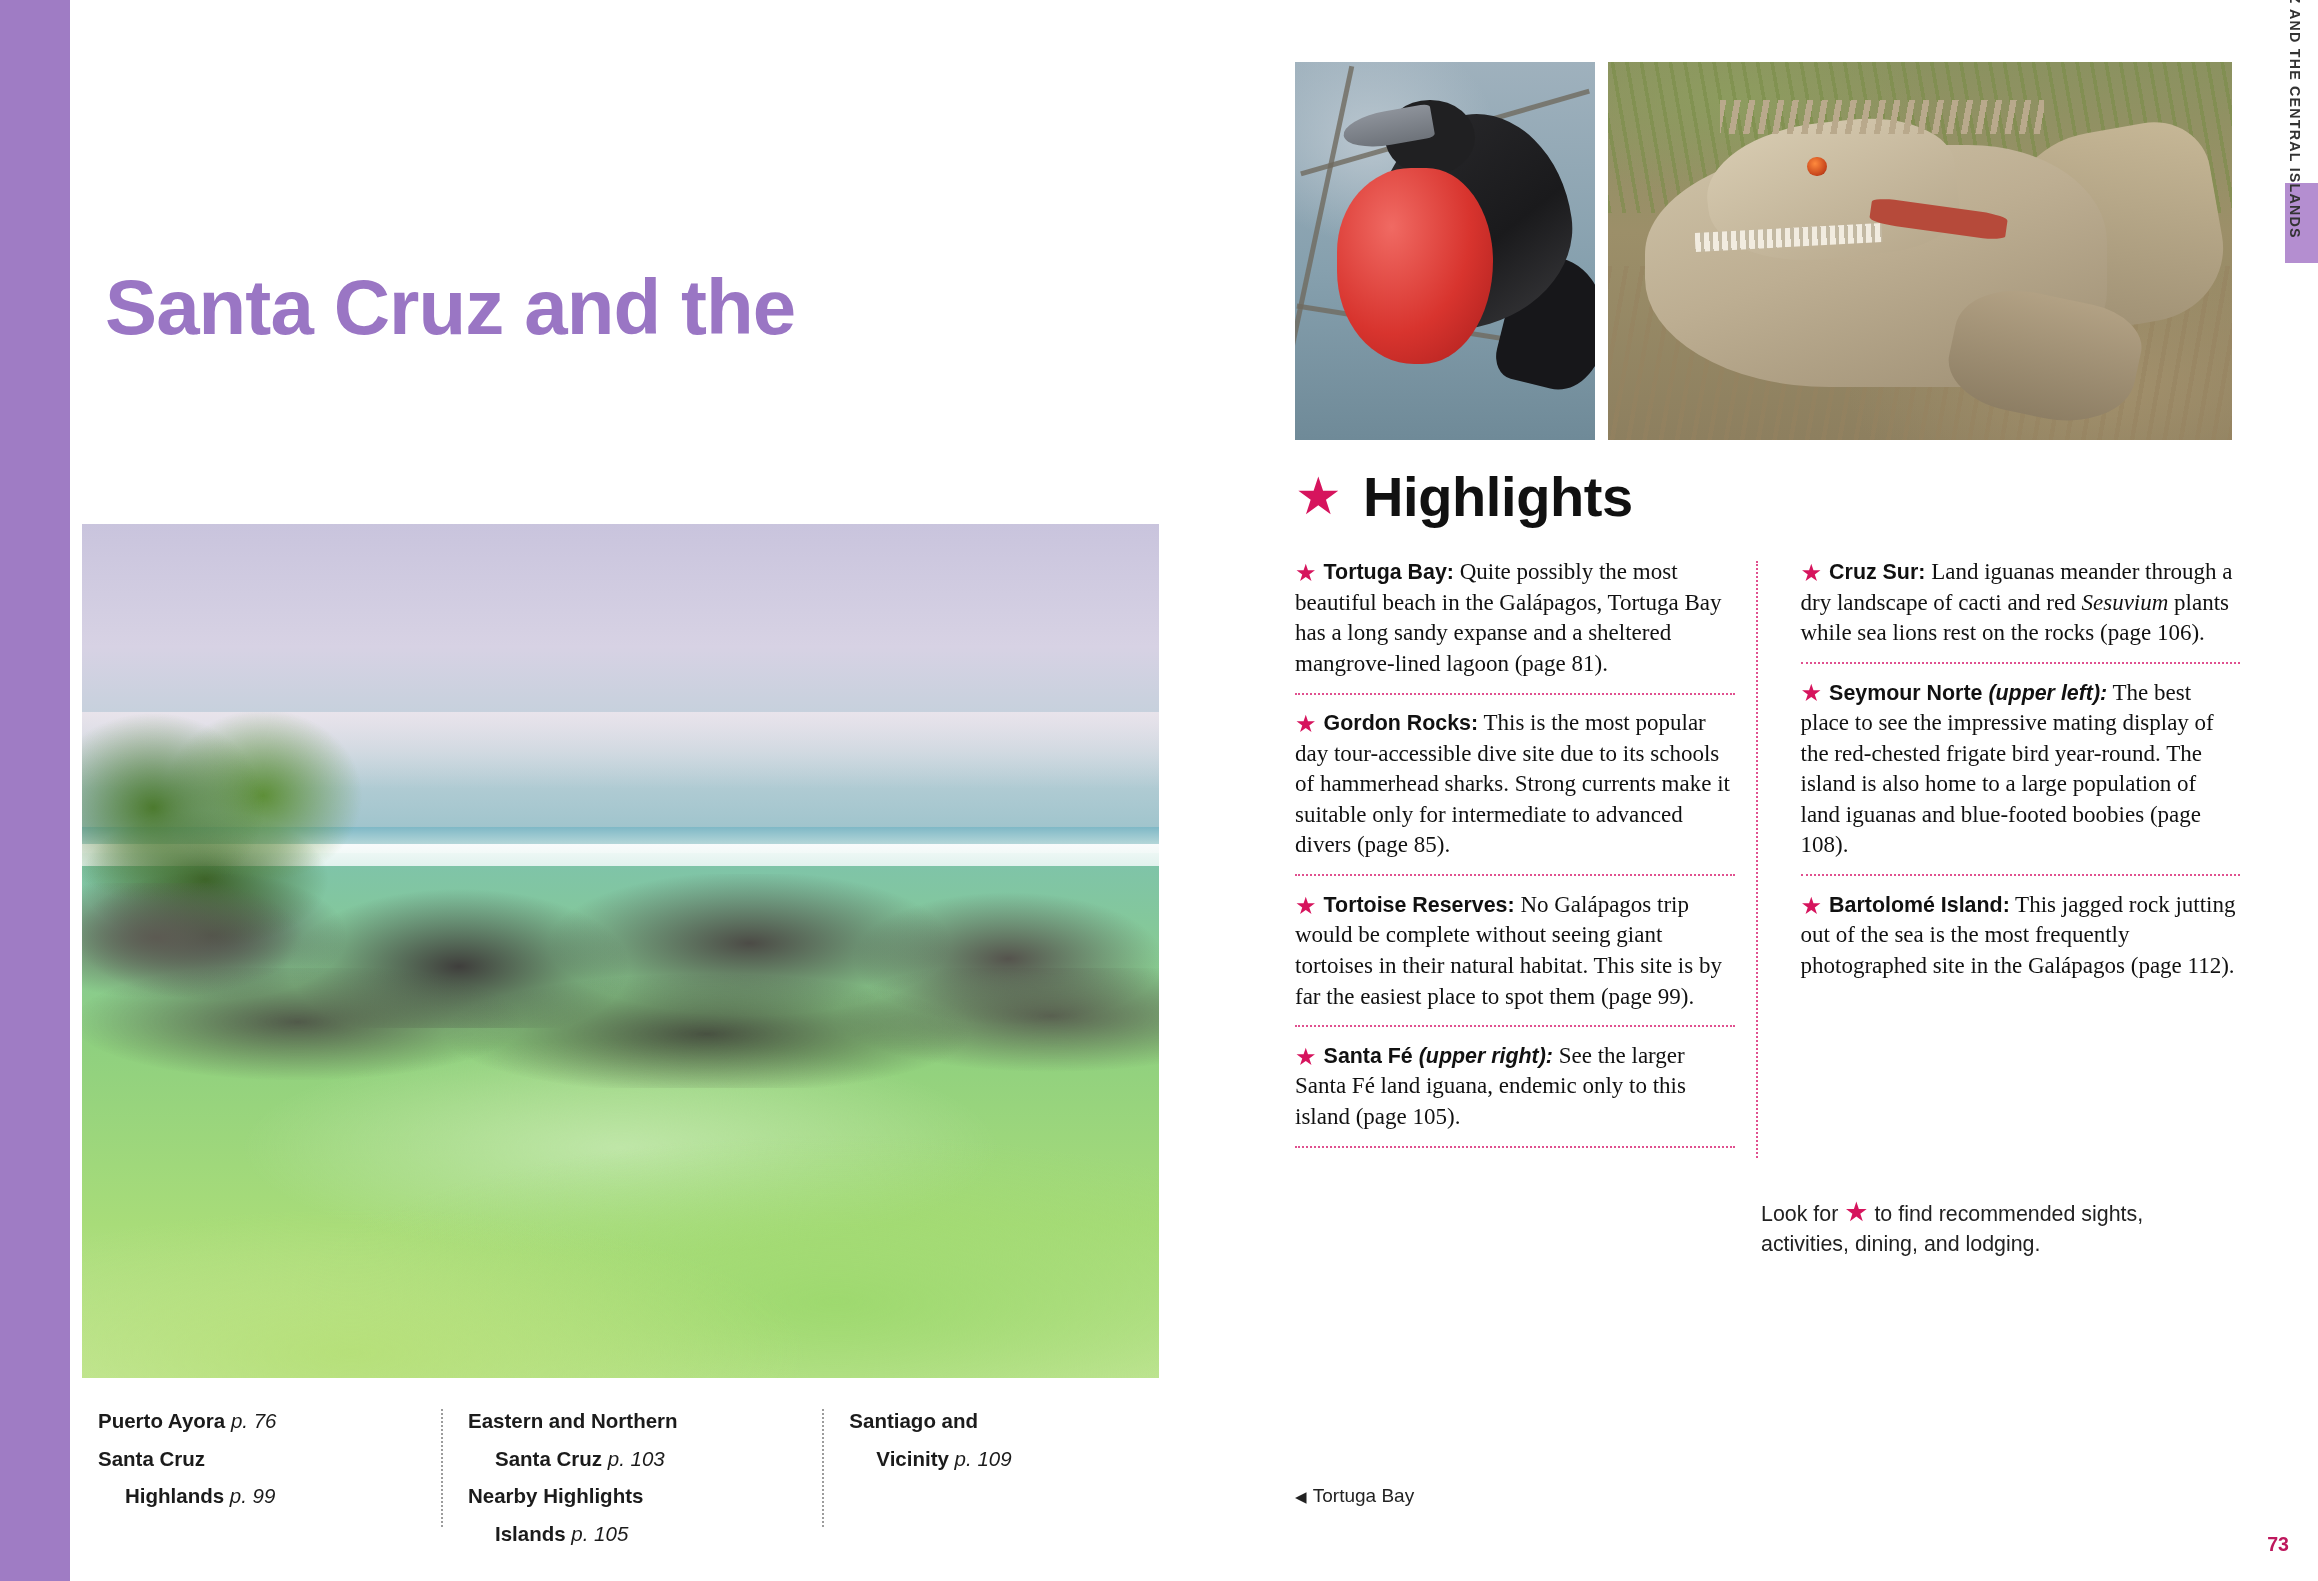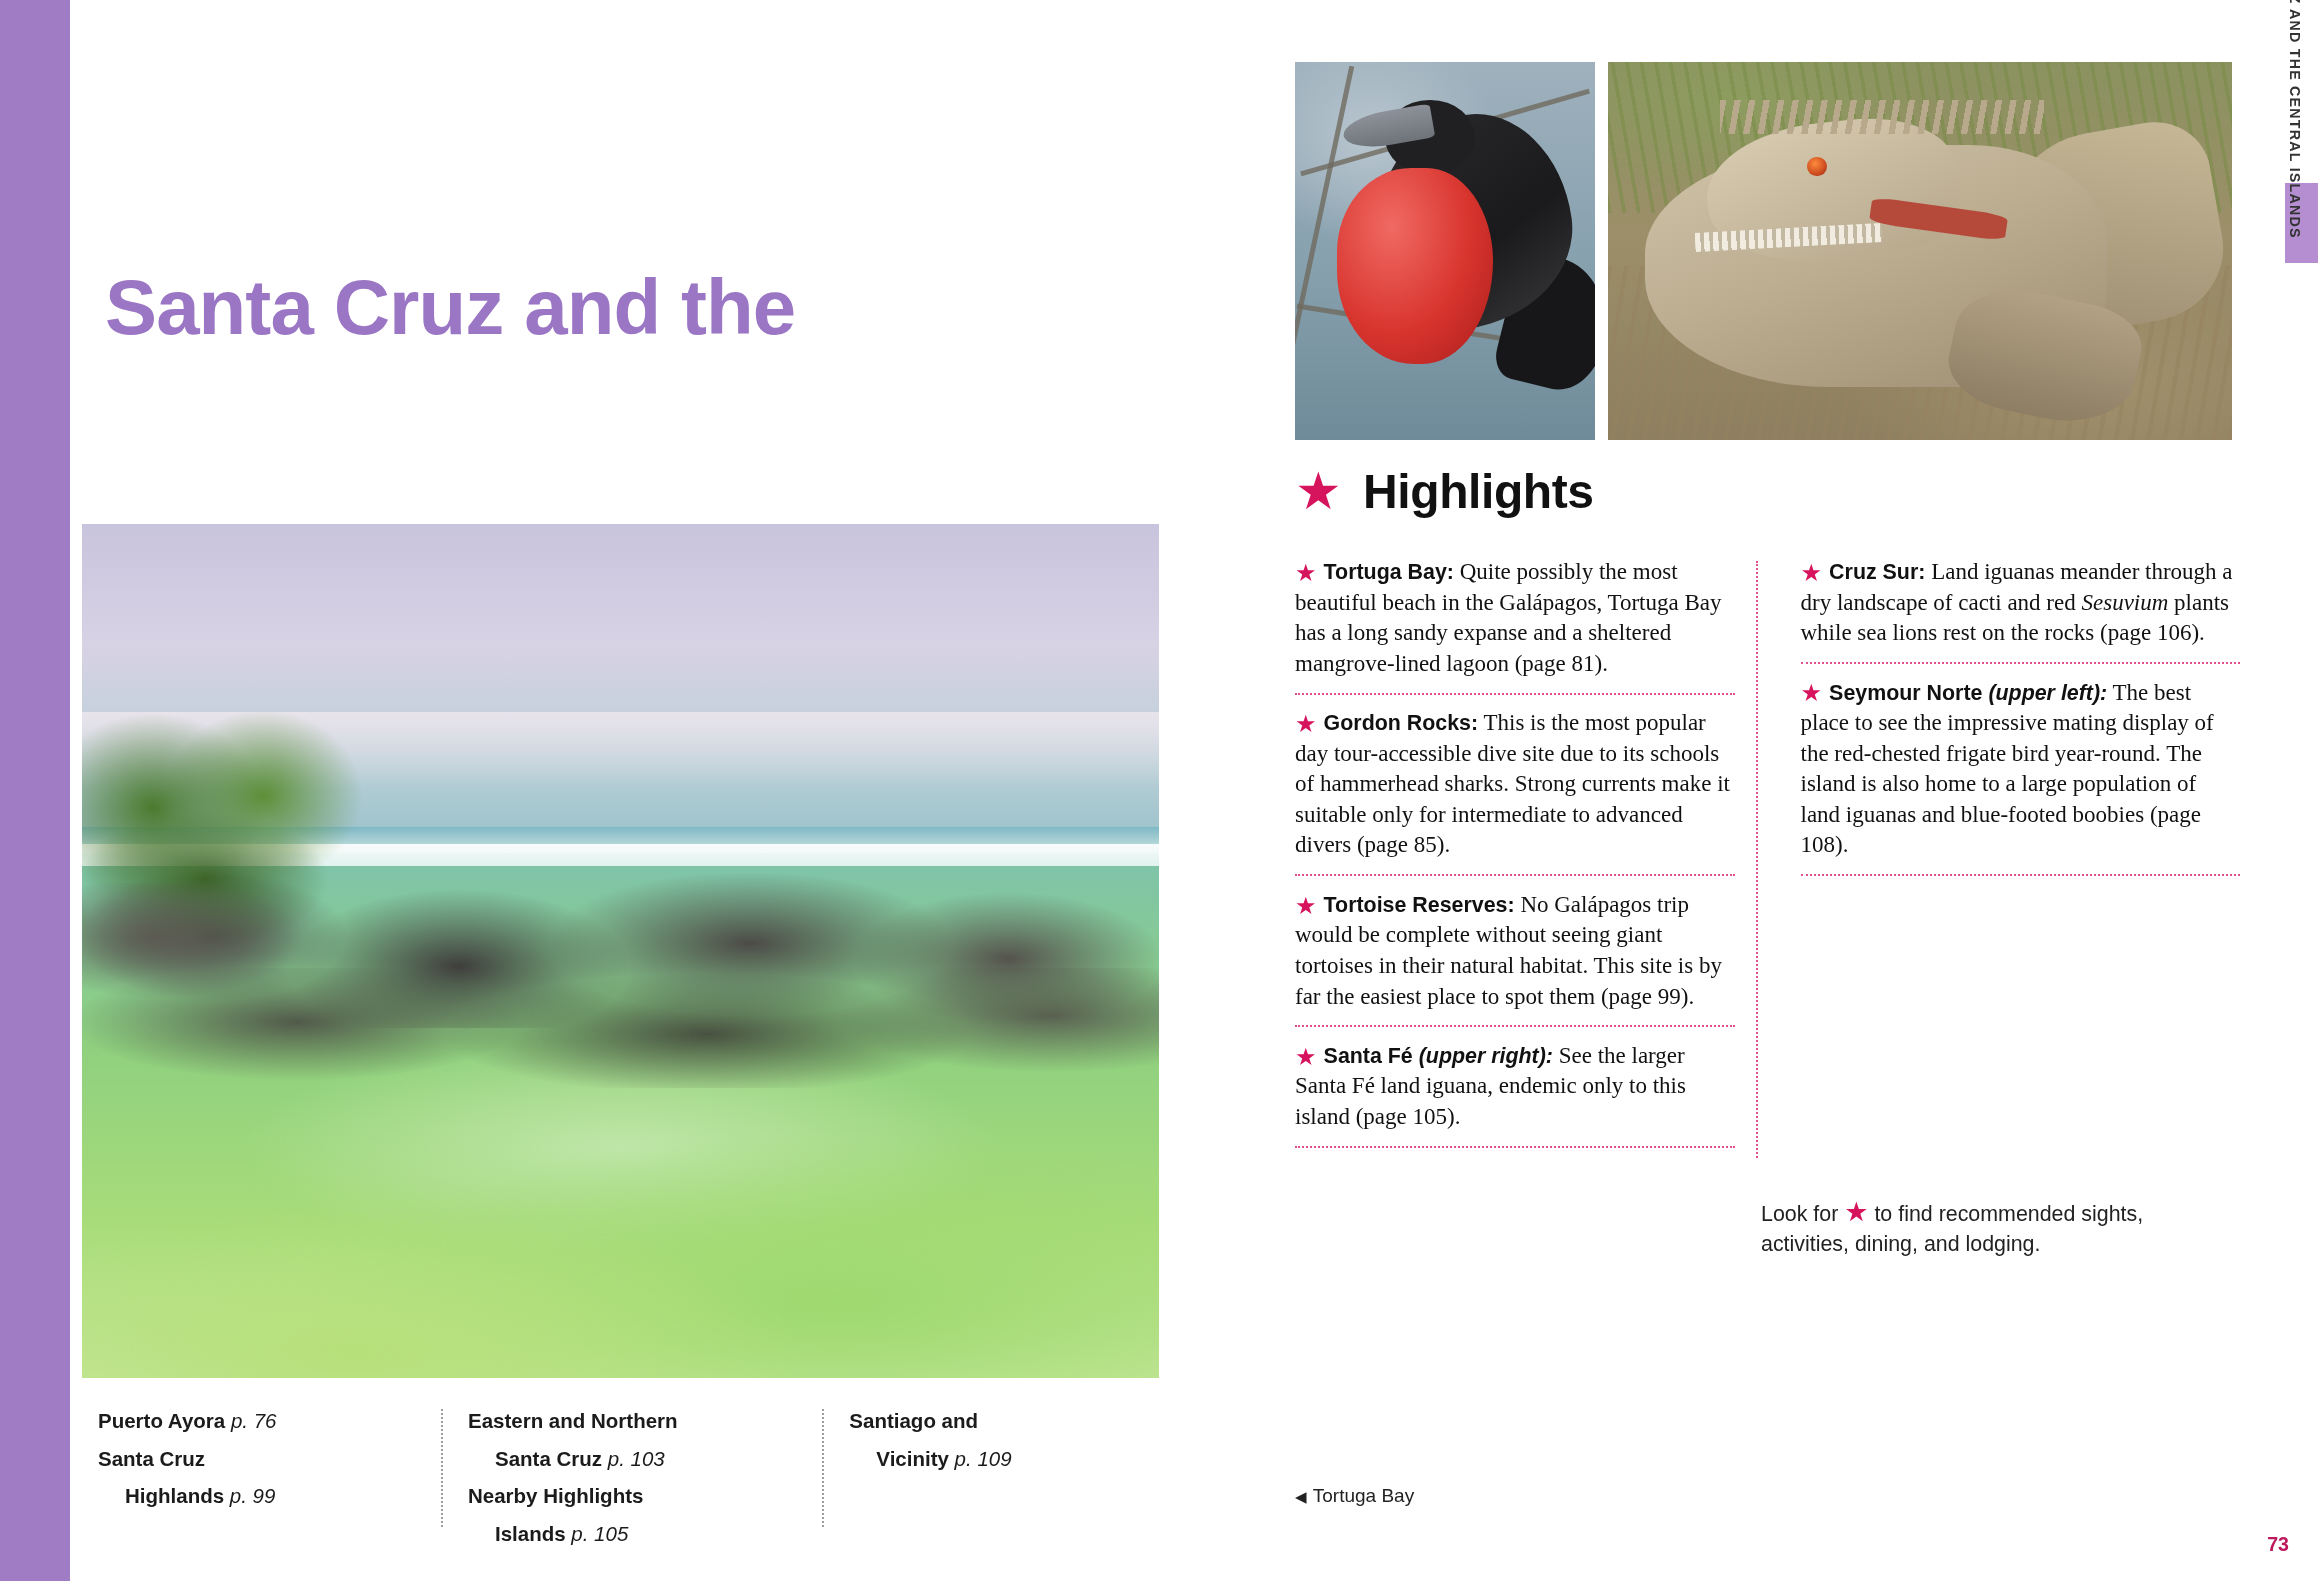--- a/index.html
+++ b/index.html
@@ -291,21 +291,21 @@
     position: absolute;
     left: 1295px;
     top: 464px;
     display: flex;
     align-items: center;
     gap: 21.4px;
   }
   .hl-head .title-txt {
     font-family: "Liberation Sans", sans-serif;
     font-weight: 700;
-    font-size: 48px;
+    font-size: 56px;
     color: #111;
     letter-spacing: -0.4px;
   }
   .star {
     display: inline-block;
     color: #d6145d;
     line-height: 1;
   }
   .star.big { font-size: 52px; }
   .star.sm  { font-size: 24px; }
@@ -495,20 +495,23 @@
     <div class="hl-col right">
 
       <div class="hl-item">
         <span class="star sm">★</span><span class="lead">Cruz Sur:</span><span> Land iguanas meander through a dry landscape of cacti and red </span><span class="it">Sesuvium</span><span> plants while sea lions rest on the rocks (page 106).</span>
       </div>
 
       <div class="hl-item">
         <span class="star sm">★</span><span class="lead">Seymour Norte</span><span class="lead it"> (upper left):</span><span> The best place to see the impressive mating display of the red-chested frigate bird year-round. The island is also home to a large population of land iguanas and blue-footed boobies (page 108).</span>
       </div>
 
+      <div class="hl-item" style="border-bottom:none">
+        <span class="star sm">★</span><span class="lead">Bartolomé Island:</span><span> This jagged rock jutting out of the sea is the most frequently photographed site in the Galápagos (page 112).</span>
+      </div>
 
     </div>
   </div>
 
   <div class="lookfor">
     <span>Look for</span>
     <span class="star mid">★</span>
     <span>to find recommended sights, activities, dining, and lodging.</span>
   </div>
 

